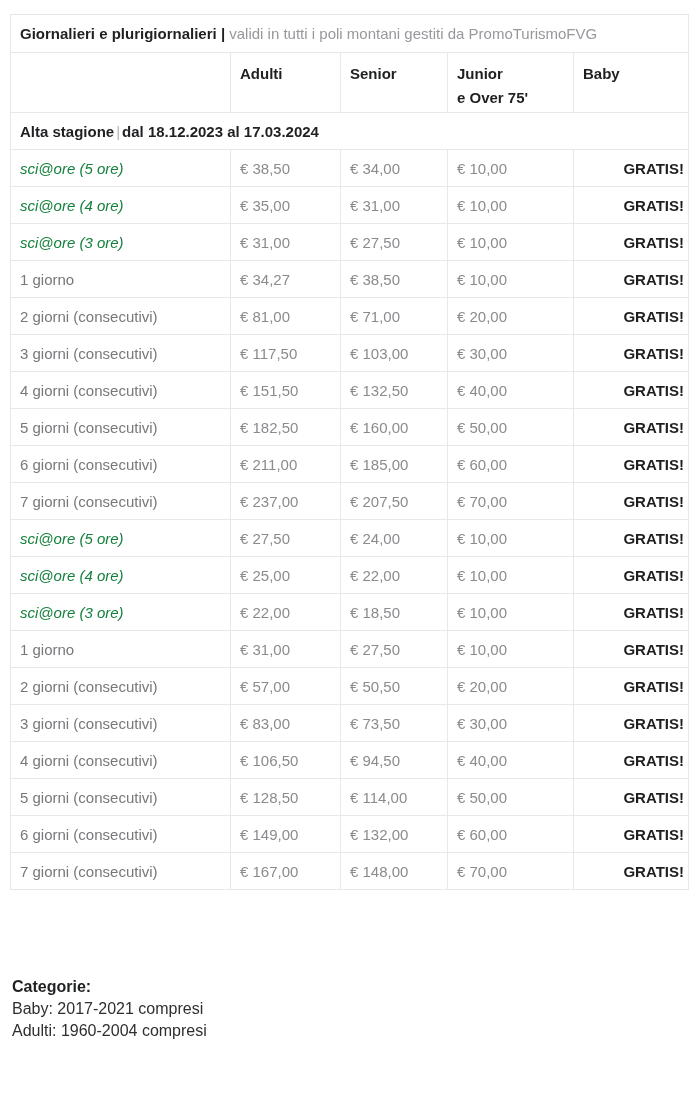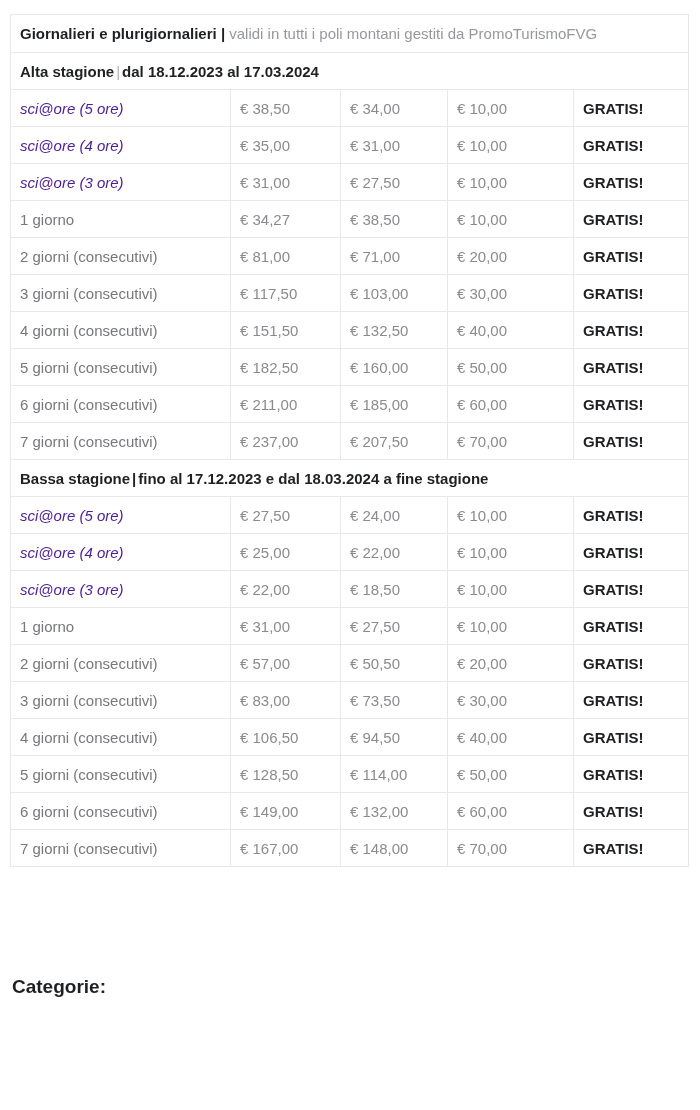--- a/index.html
+++ b/index.html
@@ -28,26 +28,26 @@
     height: 60px; vertical-align: top; padding-top: 9px;
     font-weight: bold; color: #1f2022; line-height: 24px;
   }
 
   tr.section-row td { height: 37px; font-weight: bold; color: #1f2022; }
   .pipe { font-weight: bold; color: #1f2022; padding: 0 2px; }
   .pipe-muted { font-weight: normal; color: #b3b4b8; }
 
   tr.data-row td { height: 37px; color: #8a8b8e; }
   tr.data-row td.label-cell { color: #77787b; }
-  tr.data-row td.label-cell.italic { font-style: italic; color: #4c1d95; }
-  tr.data-row td.baby-cell { font-weight: bold; color: #1e1f21; }
+  tr.data-row td.label-cell.italic { font-style: italic; color: #15803d; }
+  tr.data-row td.baby-cell { font-weight: bold; color: #1e1f21; text-align: right; }
 
   .footer {
     position: absolute; left: 12px; top: 976px;
-    font-size: 19px; line-height: 22px; color: #2e2f31;
+    font-size: 16px; line-height: 22px; color: #2e2f31;
   }
   .footer .footer-heading { font-weight: bold; color: #1f2022; }
 </style>
 </head>
 <body>
 
 <div class="page">
 
   <table class="pricing">
     <colgroup>
@@ -55,20 +55,39 @@
       <col style="width:110px">
       <col style="width:107px">
       <col style="width:126px">
       <col style="width:115px">
     </colgroup>
     <tbody id="table-body">
       <tr class="title-row">
         <td colspan="5"><span class="title-bold">Giornalieri e plurigiornalieri |</span>
           <span class="title-muted">validi in tutti i poli montani gestiti da PromoTurismoFVG</span></td>
       </tr>
+      <tr class="head-row">
+        <td></td>
+        <td>
+          <div>Adulti</div>
+          <div></div>
+        </td>
+        <td>
+          <div>Senior</div>
+          <div></div>
+        </td>
+        <td>
+          <div>Junior</div>
+          <div>e Over 75'</div>
+        </td>
+        <td>
+          <div>Baby</div>
+          <div></div>
+        </td>
+      </tr>
 
     <tr class="section-row">
       <td colspan="5"><span>Alta stagione</span><span class="pipe pipe-muted">|</span><span>dal 18.12.2023 al 17.03.2024</span></td>
     </tr>
         <tr class="data-row">
       <td class="label-cell italic">sci@ore (5 ore)</td>
       <td class="price-cell">€ 38,50</td>
       <td class="price-cell">€ 34,00</td>
       <td class="price-cell">€ 10,00</td>
       <td class="baby-cell">GRATIS!</td>
@@ -129,23 +148,20 @@
       <td class="price-cell">€ 60,00</td>
       <td class="baby-cell">GRATIS!</td>
     </tr>
         <tr class="data-row">
       <td class="label-cell">7 giorni (consecutivi)</td>
       <td class="price-cell">€ 237,00</td>
       <td class="price-cell">€ 207,50</td>
       <td class="price-cell">€ 70,00</td>
       <td class="baby-cell">GRATIS!</td>
     </tr>
-        <tr class="section-row">
-      <td colspan="5"><span>Bassa stagione</span><span class="pipe">|</span><span>fino al 17.12.2023 e dal 18.03.2024 a fine stagione</span></td>
-    </tr>
         <tr class="data-row">
       <td class="label-cell italic">sci@ore (5 ore)</td>
       <td class="price-cell">€ 27,50</td>
       <td class="price-cell">€ 24,00</td>
       <td class="price-cell">€ 10,00</td>
       <td class="baby-cell">GRATIS!</td>
     </tr>
         <tr class="data-row">
       <td class="label-cell italic">sci@ore (4 ore)</td>
       <td class="price-cell">€ 25,00</td>
@@ -207,15 +223,17 @@
       <td class="price-cell">€ 167,00</td>
       <td class="price-cell">€ 148,00</td>
       <td class="price-cell">€ 70,00</td>
       <td class="baby-cell">GRATIS!</td>
     </tr>
       </tbody>
   </table>
 
   <div class="footer">
     <div class="footer-heading">Categorie:</div>
+    <div>Baby: 2017-2021 compresi</div>
+    <div>Adulti: 1960-2004 compresi</div>
   </div>
 
 </div>
 
 </body></html>

